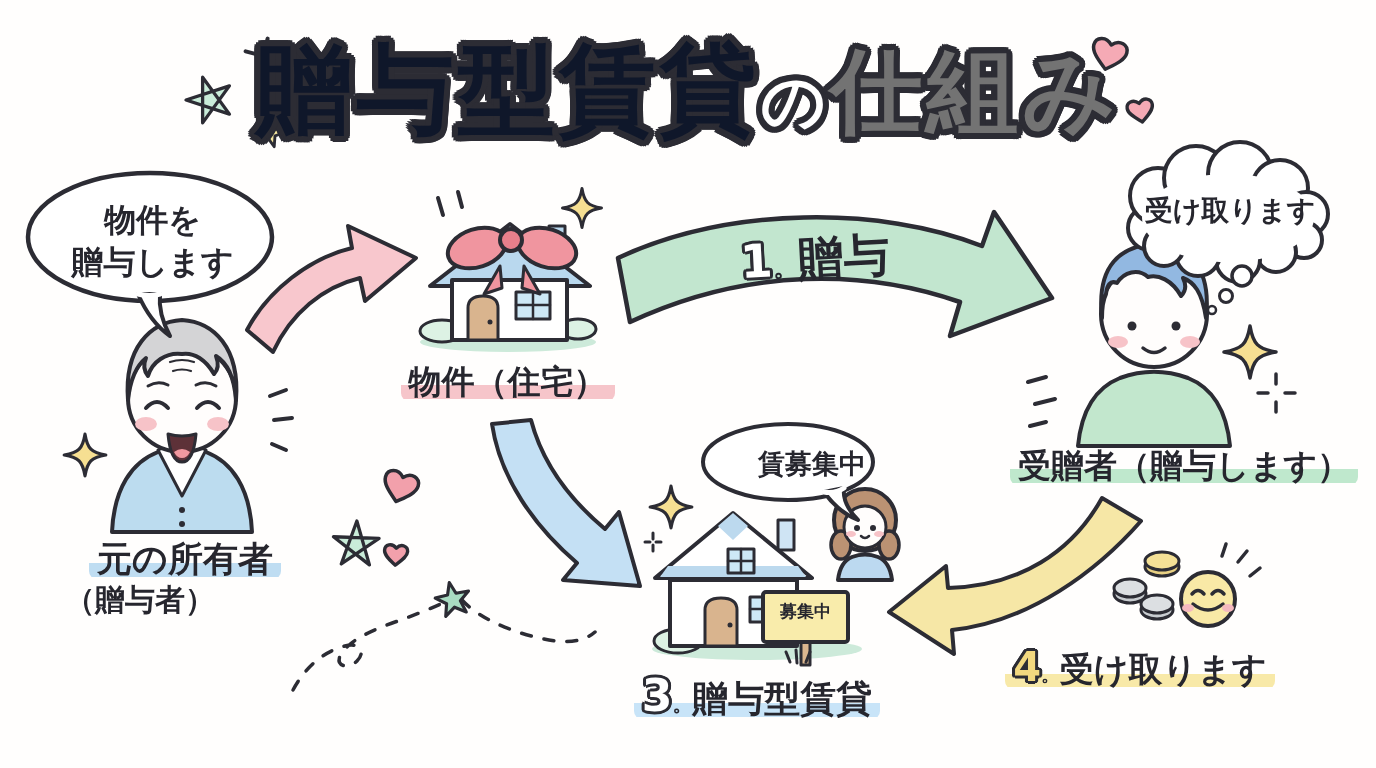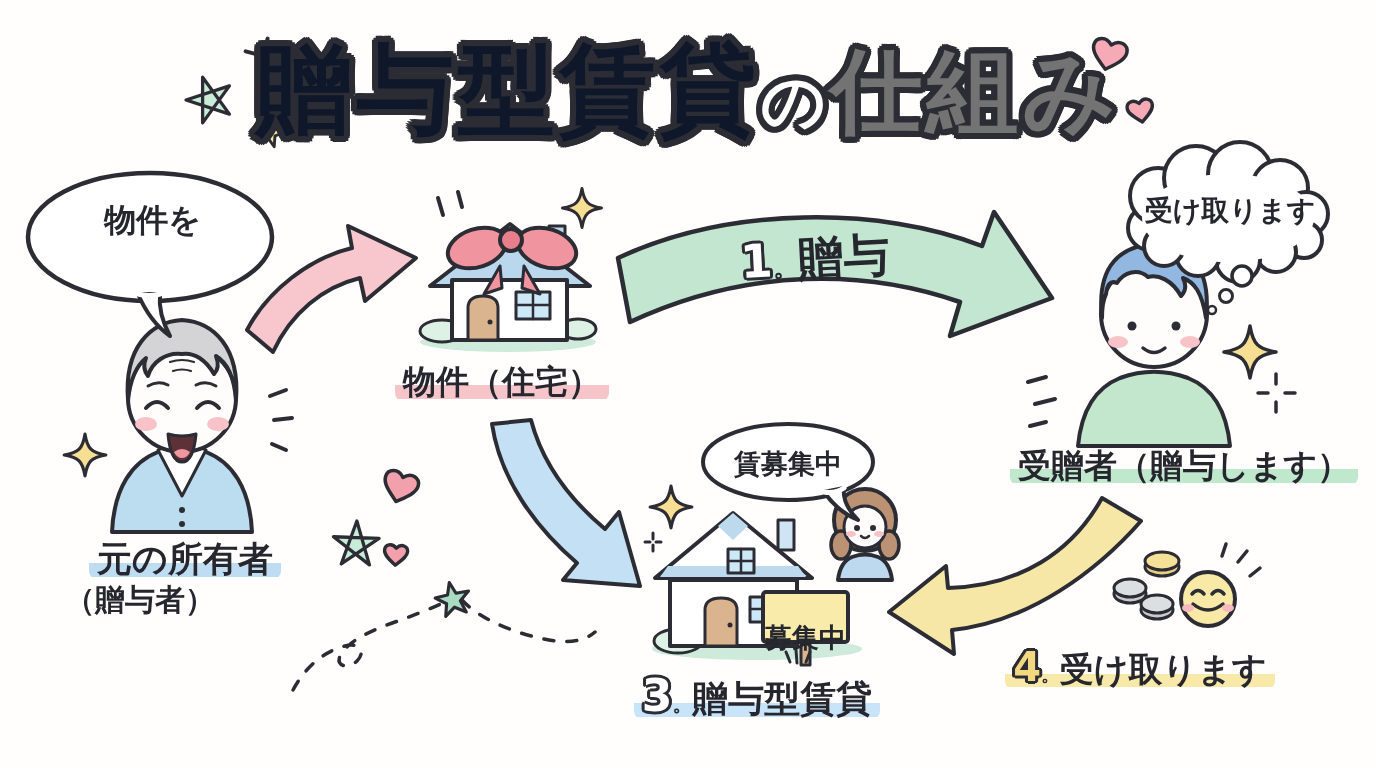--- a/index.html
+++ b/index.html
@@ -262,44 +262,45 @@
     <path d="M 824,492 Q 835,494 844,488" fill="#ffffff" stroke="#ffffff" stroke-width="5"></path>
   </g>
 </svg>
 
 <div class="txt ot-big" id="title">
   <span class="t-blue">贈与型賃貸</span><span class="t-no">の</span><span class="t-pink">仕組み</span>
 </div>
 
 <div class="txt jp" style="left:55px;top:200px;width:195px;text-align:center;font-size:32px;line-height:1.3;">
   <span style="display:block">物件を</span>
+  <span style="display:block">贈与します</span>
 </div>
 
 <div class="txt jp" style="left:65px;top:536px;width:240px;text-align:center;font-size:35px;">
   <span class="mark-blue">元の所有者</span>
 </div>
 <div class="txt jp" style="left:65px;top:580px;width:240px;text-align:left;font-size:30px;">（贈与者）</div>
 
-<div class="txt jp" style="left:395px;top:360px;width:225px;text-align:left;font-size:33px;">
+<div class="txt jp" style="left:395px;top:360px;width:225px;text-align:center;font-size:33px;">
   <span class="mark-pink">物件（住宅）</span>
 </div>
 
 <div class="txt jp" style="left:700px;top:228px;width:230px;text-align:center;font-size:46px;transform:rotate(-3deg);">
   <span class="num-hollow ot-num">1</span><span class="dot">。</span><span>贈与</span>
 </div>
 
 <div class="txt jp" style="left:1130px;top:192px;width:200px;text-align:center;font-size:28px;">受け取ります</div>
 
 <div class="txt jp" style="left:1010px;top:444px;width:310px;text-align:center;font-size:33px;">
   <span class="mark-green">受贈者（贈与します）</span>
 </div>
 
-<div class="txt jp" style="left:710px;top:446px;width:156px;text-align:center;font-size:27px;">賃募集中</div>
-
-<div class="txt jp" style="left:763px;top:600px;width:85px;text-align:center;font-size:27px;margin-top:20px;">募集中</div>
+<div class="txt jp" style="left:710px;top:446px;width:156px;text-align:right;font-size:27px;">賃募集中</div>
+
+<div class="txt jp" style="left:763px;top:600px;width:85px;text-align:center;font-size:17px;">募集中</div>
 
 <div class="txt jp" style="left:612px;top:670px;width:290px;text-align:center;font-size:36px;">
   <span class="mark-lblue"><span class="num-hollow ot-num" style="font-size:44px;">3</span><span class="dot">。</span><span>贈与型賃貸</span></span>
 </div>
 
 <div class="txt jp" style="left:975px;top:644px;width:330px;text-align:center;font-size:34px;">
   <span class="mark-yellow"><span class="num-yellow ot-num" style="font-size:40px;">4</span><span class="dot">。</span><span>受け取ります</span></span>
 </div>
 
 </div>

